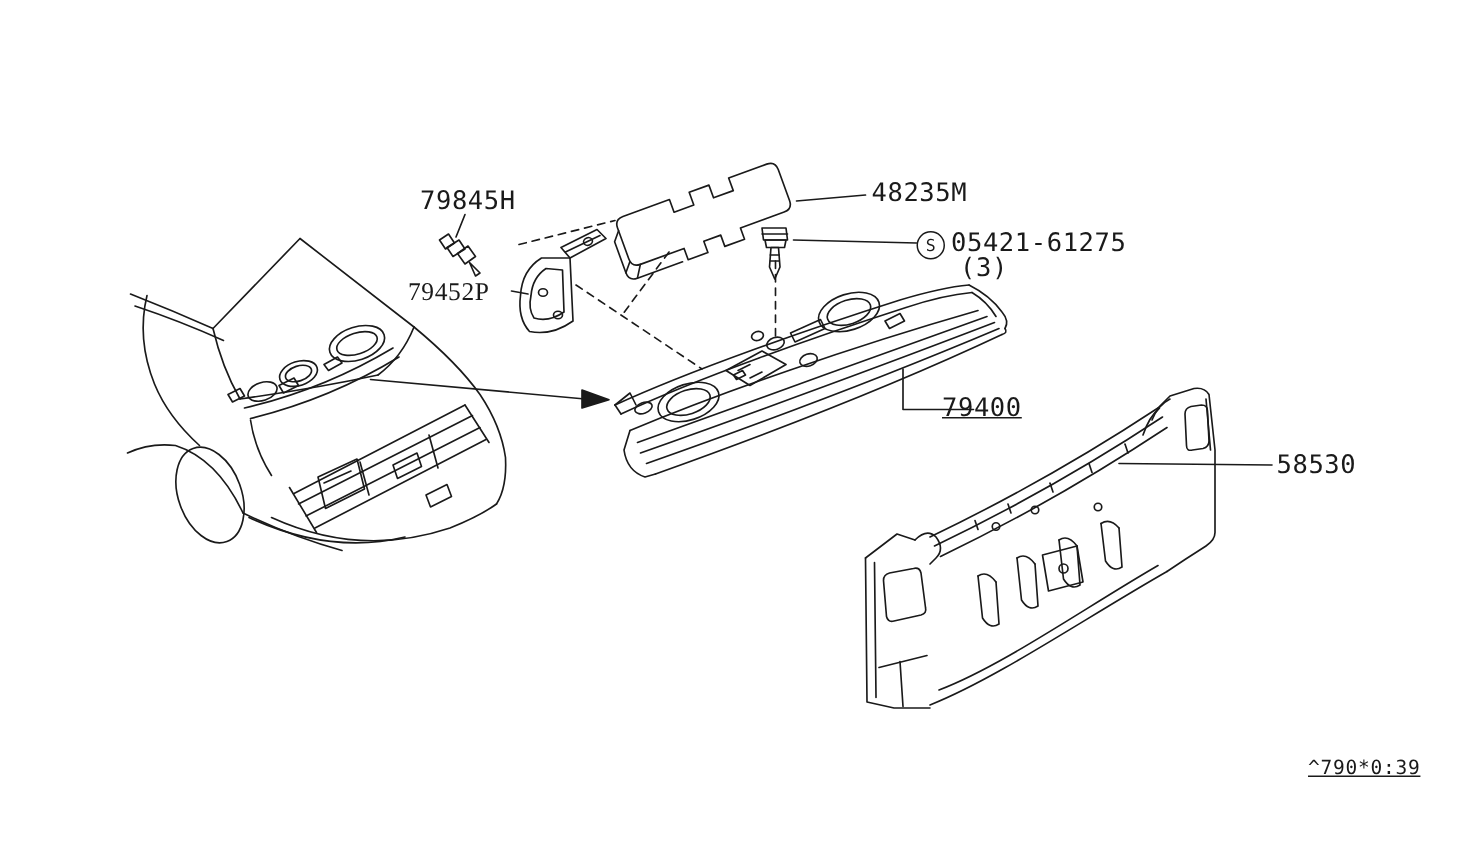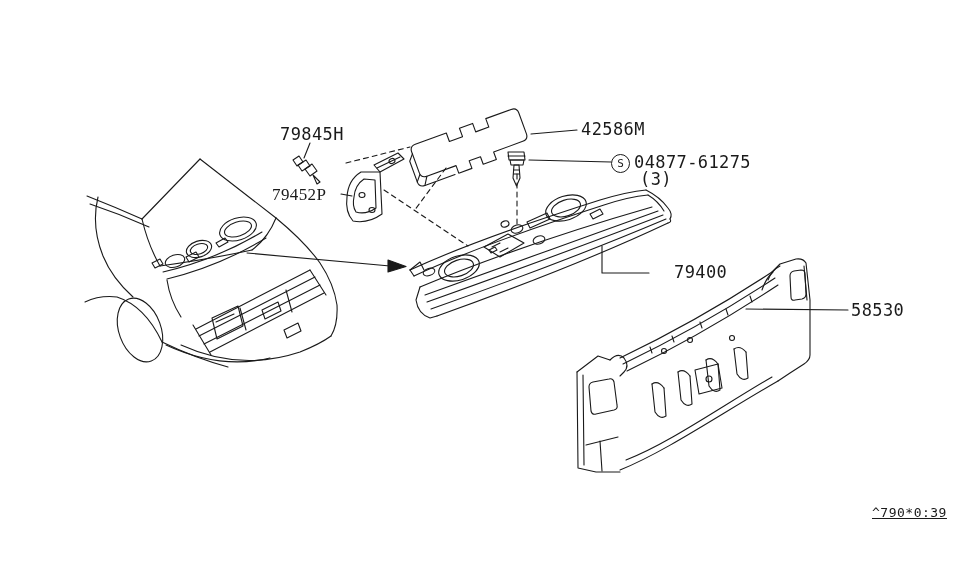--- a/index.html
+++ b/index.html
@@ -222,27 +222,27 @@
       <path d="M529,160 L611,162"></path>
       <path d="M602,246 L602,273 L649,273"></path>
       <path d="M746,309 L848,310"></path>
     </g>
   </svg>
 
   <div class="part-label" style="left:280px;top:126px;">79845H</div>
 
   <div class="part-label" style="left:272px;top:186px;font-family:Liberation Serif, serif;">79452P</div>
 
-  <div class="part-label" style="left:581px;top:121px;">42586M</div>
+  <div class="part-label" style="left:581px;top:121px;">48235M</div>
 
   <div class="s-badge">S</div>
 
-  <div class="part-label" style="left:634px;top:154px;">04877-61275</div>
+  <div class="part-label" style="left:634px;top:154px;">05421-61275</div>
 
   <div class="part-label" style="left:640px;top:171px;">(3)</div>
 
-  <div class="part-label" style="left:674px;top:264px;">79400</div>
+  <div class="part-label" style="left:628px;top:264px;text-decoration:underline;">79400</div>
 
   <div class="part-label" style="left:851px;top:302px;">58530</div>
 
   <div class="footer-code">^790*0:39</div>
 
 </div>
 
 </body></html>

